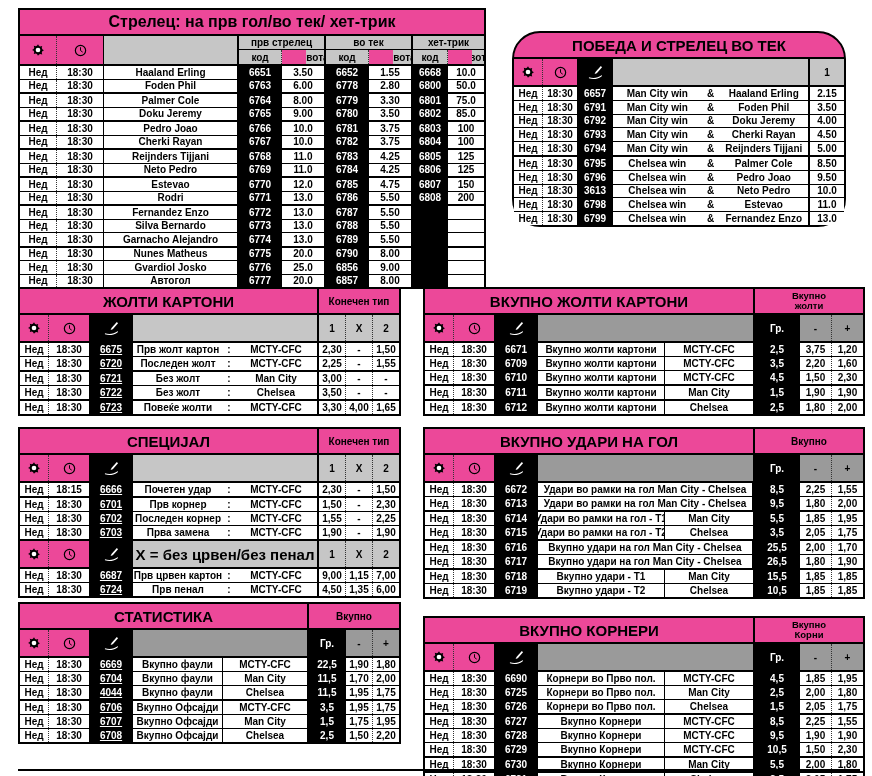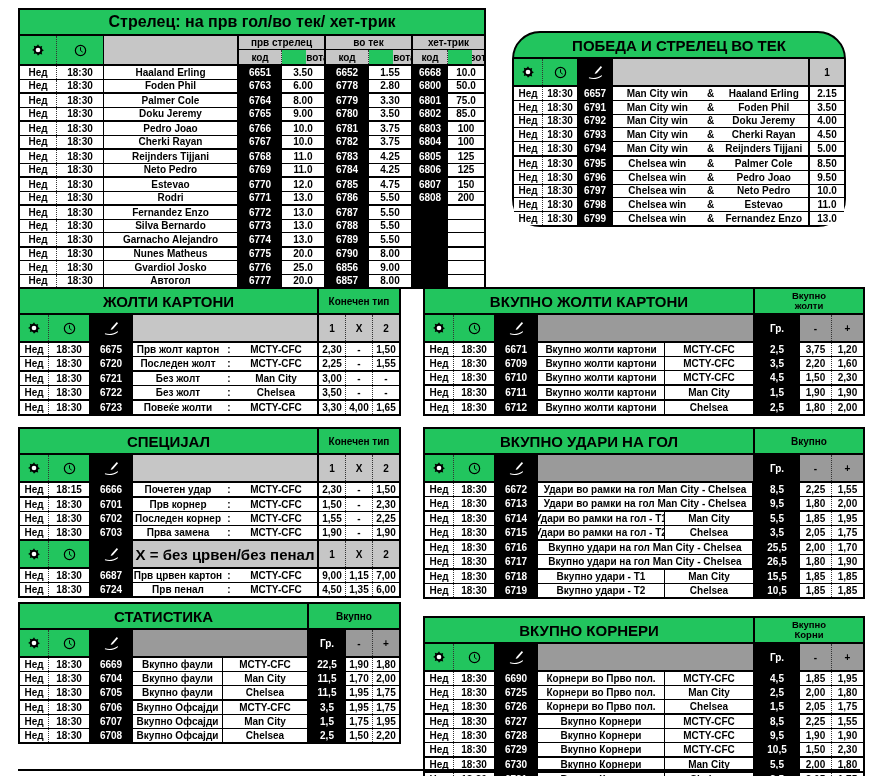--- a/index.html
+++ b/index.html
@@ -1,19 +1,19 @@
 <!DOCTYPE html>
 <html><head>
 <meta charset="utf-8">
 <style>
   * { margin:0; padding:0; box-sizing:content-box; }
   html,body { background:#fff; }
   .canvas { position:relative; width:872px; height:776px; background:#fff;
             font-family:"Liberation Sans", sans-serif; font-weight:700; color:#000; overflow:hidden; }
-  .tbl { position:absolute; border:2px solid #000; background:#22c55e; }
+  .tbl { position:absolute; border:2px solid #000; background:#ec4899; }
   .trow { display:flex; align-items:stretch; height:24px; border-bottom:2px solid #000; }
   .ttl  { flex:1; display:flex; align-items:center; justify-content:center; font-size:15px; white-space:nowrap; }
   .tside{ display:flex; align-items:center; justify-content:center; font-size:9.5px; line-height:1.1;
           text-align:center; border-left:2px solid #000; white-space:pre-line; }
   .hdr  { display:flex; height:26px; border-bottom:2px solid #000; }
   .mid  { border-top:2px solid #000; }
   .row  { display:flex; height:13px; background:#fff; }
   .row + .row { border-top:1px solid #000; }
   .row.sep { border-top:2px solid #000; }
   .c { display:flex; align-items:center; justify-content:center; font-size:10px;
@@ -45,21 +45,21 @@
   .t2 .c-day{width:28px;} .t2 .c-time{width:34px;} .t2 .c-code{width:34px;}
   .t2 .c-bet{flex:1; display:flex;}
   .t2 .c-odds{width:34px;}
   .bet-team{flex:1; display:flex; align-items:center; justify-content:center;}
   .bet-amp{width:18px; display:flex; align-items:center; justify-content:center;}
   .bet-player{flex:1; display:flex; align-items:center; justify-content:center;}
 
   
   .lt { left:18px; width:379px; }
   .t3 { top:287px; } .t5 { top:427px; } .t7 { top:602px; }
-  .lt .c-day{width:28px;} .lt .c-time{width:40px;} .lt .c-code{width:42px;}
+  .lt .c-day{width:28px;} .lt .c-time{width:40px;} .lt .c-code{width:42px;text-decoration:underline;}
   .lt .c-label{flex:1;}
   .lt .c-o{width:26px;}
   .lname{flex:1; display:flex; align-items:center; justify-content:center;}
   .lcolon{width:12px; display:flex; align-items:center; justify-content:center;}
   .lteam{width:82px; display:flex; align-items:center; justify-content:center;}
   .t7 .c-team{width:84px;}
   .t7 .c-line{width:36px;}
   .t7 .c-uo{width:26px;}
 
   
@@ -422,21 +422,21 @@
             <span class="bet-team">Chelsea win</span>
             <span class="bet-amp">&amp;</span>
             <span class="bet-player">Pedro Joao</span>
           </div>
           <div class="c c-odds bl2">9.50</div>
         </div>
 
         <div class="row">
           <div class="c c-day brd">Нед</div>
           <div class="c c-time br">18:30</div>
-          <div class="c c-code blk br">6797</div>
+          <div class="c c-code blk br">3613</div>
           <div class="c c-bet">
             <span class="bet-team">Chelsea win</span>
             <span class="bet-amp">&amp;</span>
             <span class="bet-player">Neto Pedro</span>
           </div>
           <div class="c c-odds bl2">10.0</div>
         </div>
 
         <div class="row">
           <div class="c c-day brd">Нед</div>
@@ -969,21 +969,21 @@
           <div class="c c-label br">Вкупно фаули</div>
           <div class="c c-team">Man City</div>
           <div class="c c-line blk bl2 br">11,5</div>
           <div class="c c-uo brd">1,70</div>
           <div class="c c-uo">2,00</div>
         </div>
 
         <div class="row">
           <div class="c c-day brd">Нед</div>
           <div class="c c-time br">18:30</div>
-          <div class="c c-code blk br">6705</div>
+          <div class="c c-code blk br">4044</div>
           <div class="c c-label br">Вкупно фаули</div>
           <div class="c c-team">Chelsea</div>
           <div class="c c-line blk bl2 br">11,5</div>
           <div class="c c-uo brd">1,95</div>
           <div class="c c-uo">1,75</div>
         </div>
 
         <div class="row sep">
           <div class="c c-day brd">Нед</div>
           <div class="c c-time br">18:30</div>

